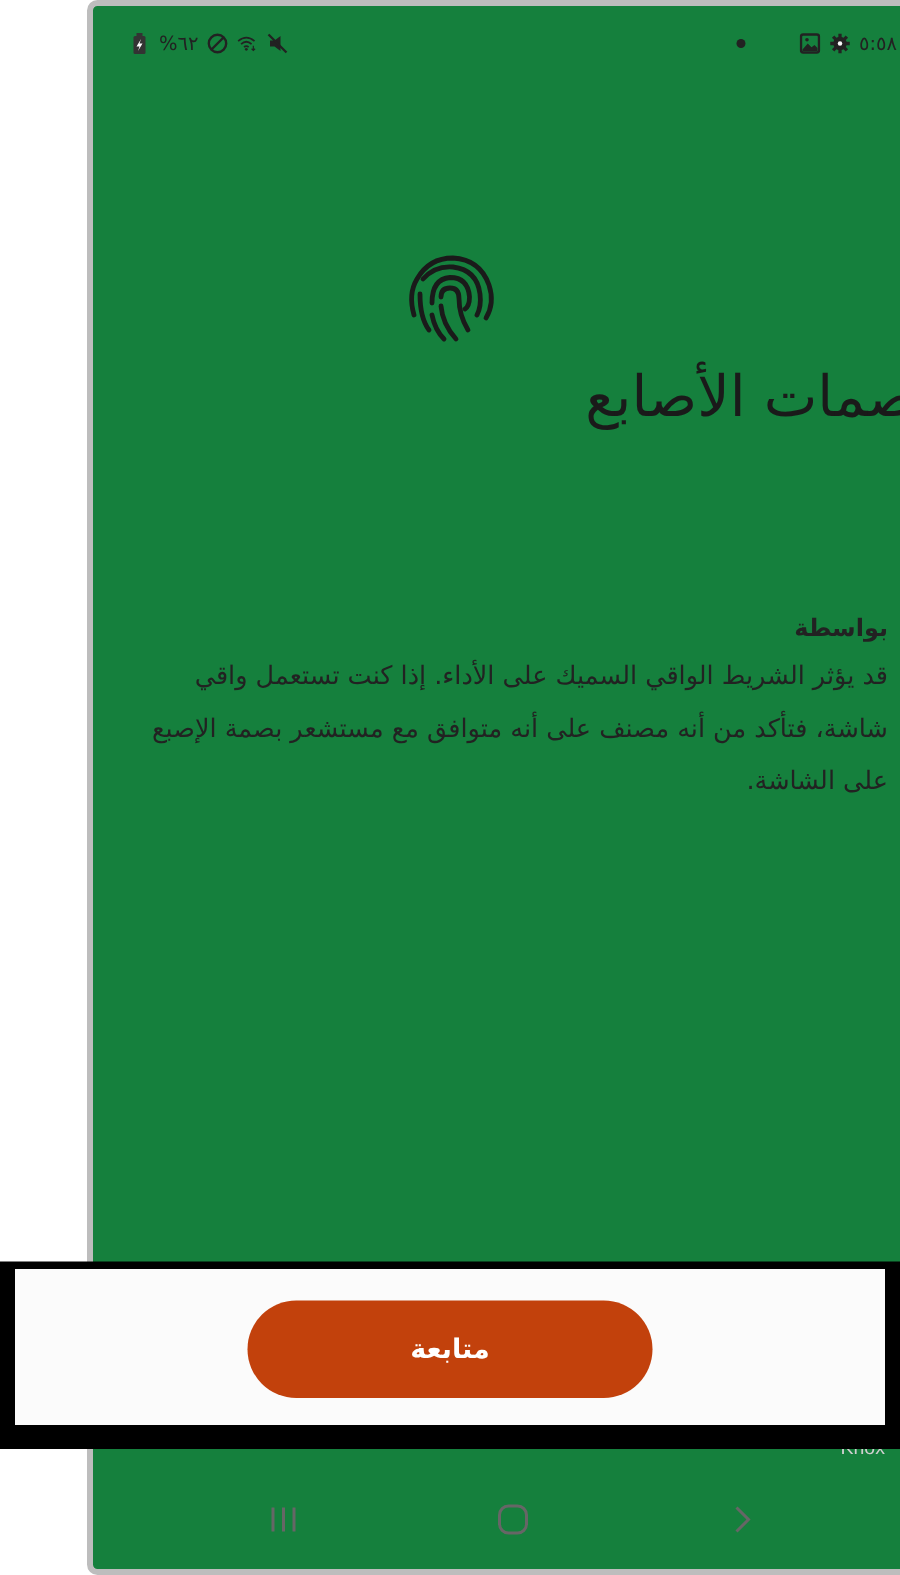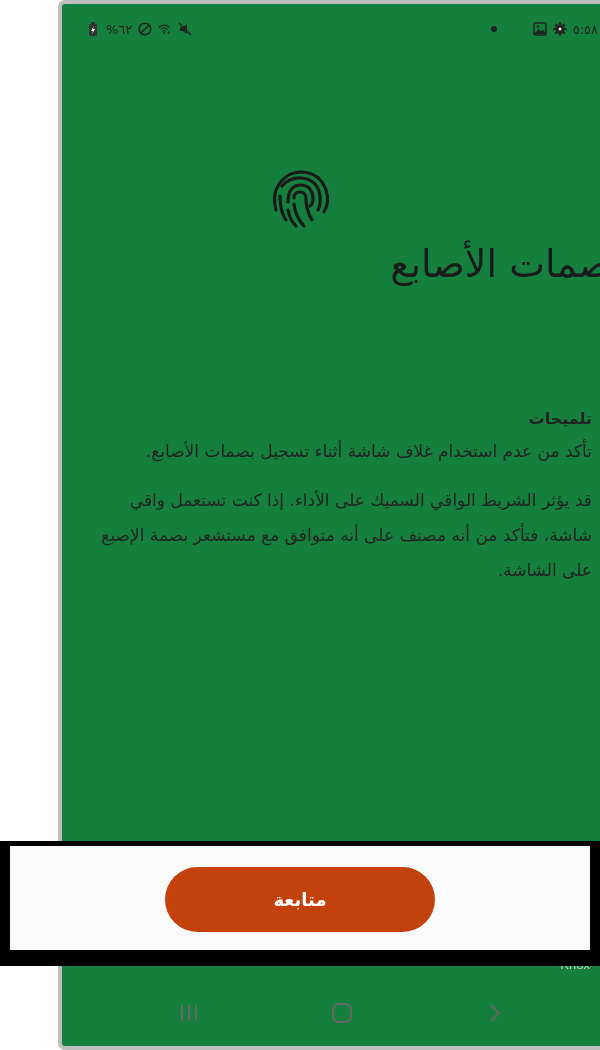--- a/index.html
+++ b/index.html
@@ -124,22 +124,21 @@
     <path d="M12 28 Q12 44 18 52"></path>
     <path d="M20 34 Q20 18 32 17 Q44 17 45 30 Q45 36 42 38"></path>
     <path d="M26 30 Q26 24 32 24 Q38 24 38 31 Q38 42 44 52"></path>
     <path d="M26 36 Q27 48 36 58"></path>
     <path d="M20 42 Q22 52 28 58"></path>
   </svg>
 
   <div class="title">بصمات الأصابع</div>
 
   <div class="content">
-    <div class="tips-title">تلميحات</div>
-    <p>تأكد من عدم استخدام غلاف شاشة أثناء تسجيل بصمات الأصابع.</p>
+    <div class="tips-title">بواسطة</div>
     <p>قد يؤثر الشريط الواقي السميك على الأداء. إذا كنت تستعمل واقي شاشة، فتأكد من أنه مصنف على أنه متوافق مع مستشعر بصمة الإصبع على الشاشة.</p>
   </div>
 
   <div class="watermark">
     <div>Secured by</div>
     <div>Knox</div>
   </div>
 
   <div class="nav-bar">
     <div class="nav-btn">

